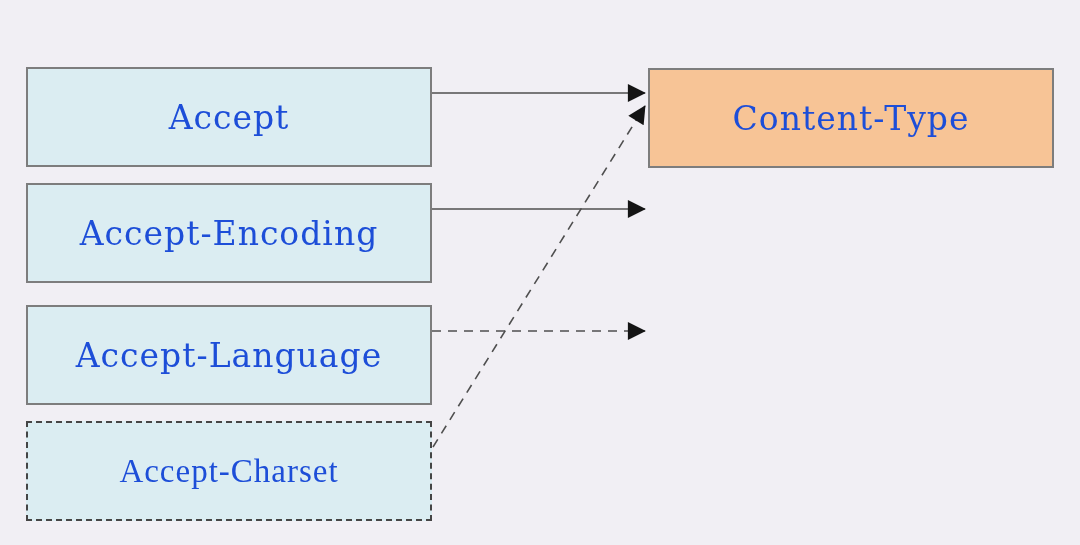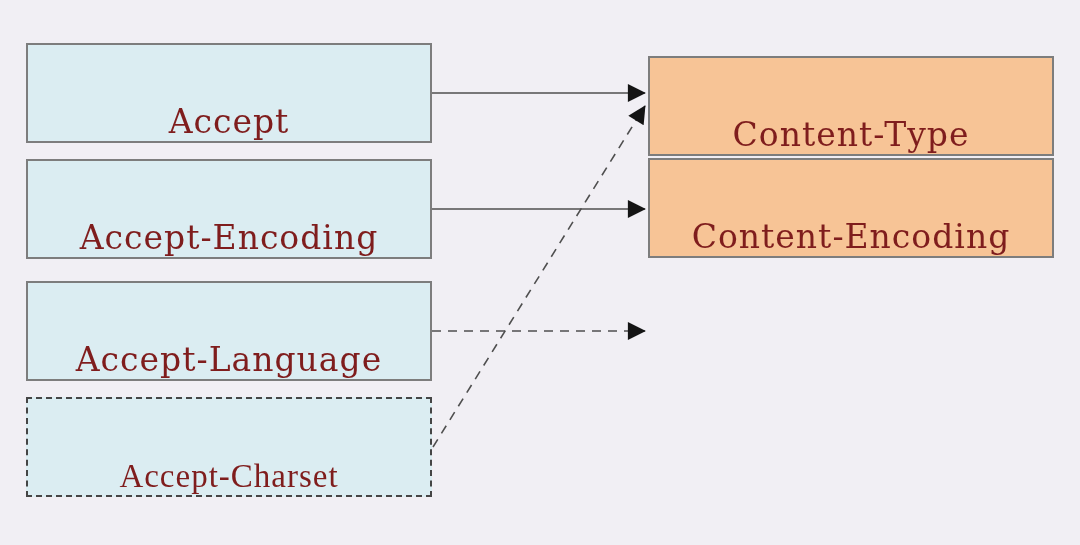--- a/index.html
+++ b/index.html
@@ -14,36 +14,37 @@
   .edges-layer {
     position: absolute;
     left: 0; top: 0;
     width: 1080px; height: 545px;
   }
   .node {
     position: absolute;
     width: 402px;
     height: 96px;
     display: flex;
-    align-items: flex-end;
+    align-items: center;
     justify-content: center;
     font-size: 33px;
     letter-spacing: 1px;
-    color: #7f1d1d;
+    color: #1d4ed8;
     box-sizing: content-box;
+    margin-top: 24px;
   }
   .node.left  { left: 26px;  background: #dbedf2; }
   .node.right { left: 648px; background: #f7c496; }
   .node.solid  { border: 2px solid #7d7d7d; }
   .node.dashed { border: 2px dashed #454545; }
   .n1 { top: 43px; }
   .n2 { top: 159px; }
   .n3 { top: 281px; }
   .n4 { top: 397px; font-family: Liberation Serif, serif; }
-  .m1 { top: 56px; }
+  .m1 { top: 44px; }
   .m2 { top: 158px; }
   .m3 { top: 280px; }
 </style>
 </head>
 <body>
 
 <div class="canvas">
 
   <svg class="edges-layer" viewBox="0 0 1080 545" xmlns="http://www.w3.org/2000/svg">
     <defs>
@@ -74,18 +75,15 @@
   </div>
 
   <div class="node left dashed n4">
     <span>Accept-Charset</span>
   </div>
 
   <div class="node right solid m1">
     <span>Content-Type</span>
   </div>
 
-  <div class="node right solid m2">
-    <span>Content-Encoding</span>
-  </div>
 
 
 </div>
 
 </body></html>

